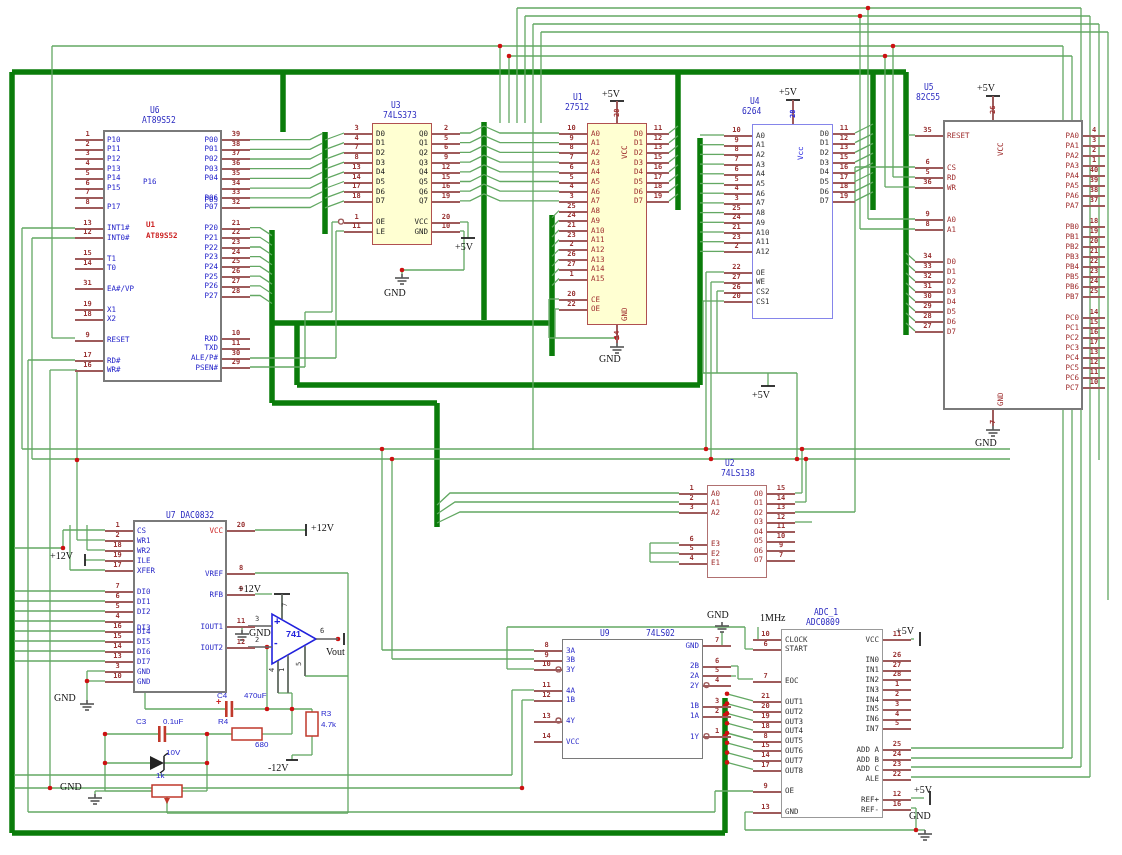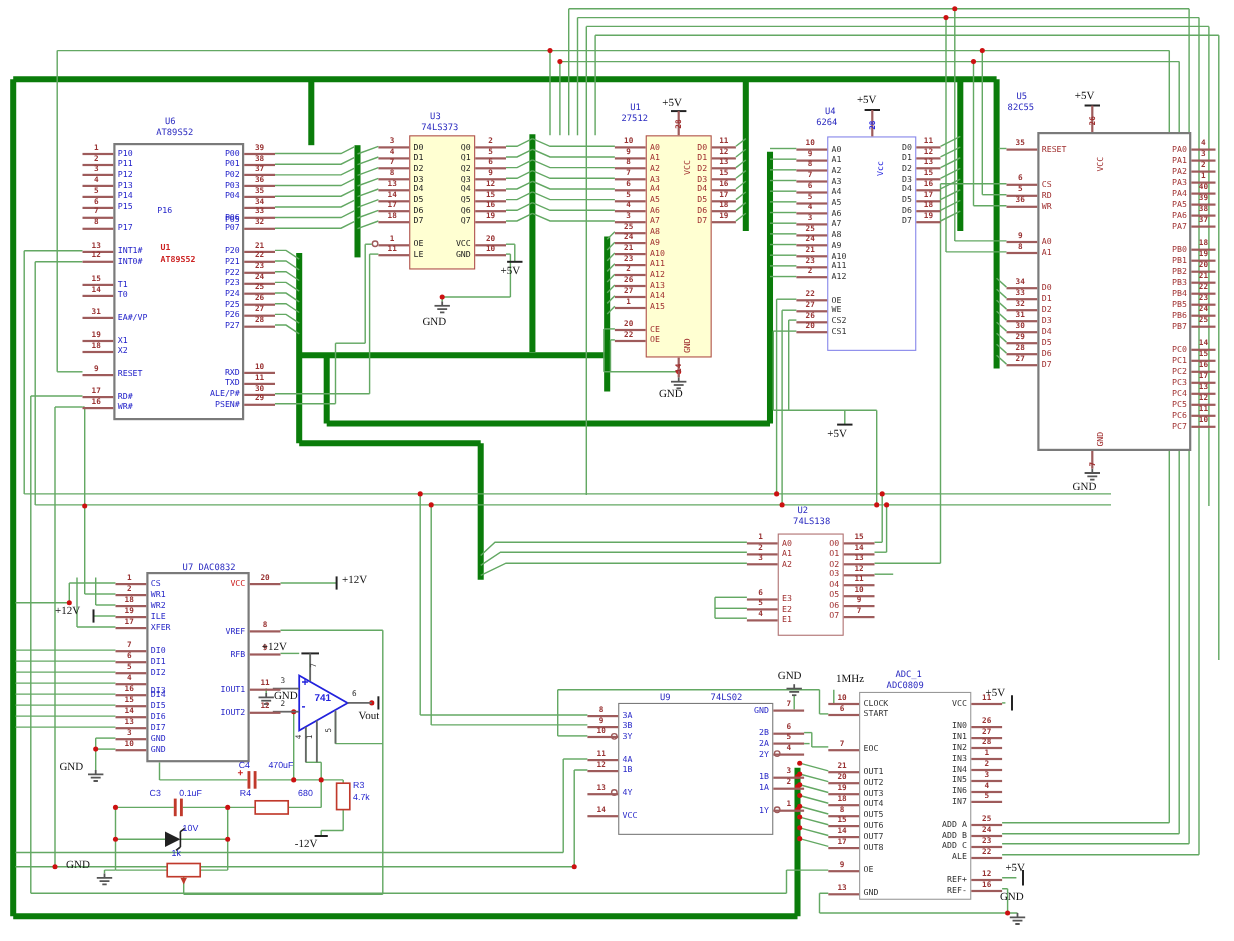--- a/index.html
+++ b/index.html
@@ -465,21 +465,21 @@
     <div class="pnum" style="left: 75px; top: 159.1px; width: 25px;">4</div>
     <div class="pname" style="left: 107px; top: 163.6px; color: rgb(28, 28, 200);">P13</div>
     <div class="pline" style="left: 75px; top: 177.8px; width: 28px; background: rgb(158, 91, 91);"></div>
     <div class="pnum" style="left: 75px; top: 168.8px; width: 25px;">5</div>
     <div class="pname" style="left: 107px; top: 173.3px; color: rgb(28, 28, 200);">P14</div>
     <div class="pline" style="left: 75px; top: 187.5px; width: 28px; background: rgb(158, 91, 91);"></div>
     <div class="pnum" style="left: 75px; top: 178.5px; width: 25px;">6</div>
     <div class="pname" style="left: 107px; top: 183px; color: rgb(28, 28, 200);">P15</div>
     <div class="pline" style="left: 75px; top: 197.2px; width: 28px; background: rgb(158, 91, 91);"></div>
     <div class="pnum" style="left: 75px; top: 188.2px; width: 25px;">7</div>
-    <div class="pname" style="left: 107px; top: 187px; color: rgb(28, 28, 200); padding-left: 36px;">P16</div>
+    <div class="pname" style="left: 107px; top: 177px; color: rgb(28, 28, 200); padding-left: 36px;">P16</div>
     <div class="pline" style="left: 75px; top: 206.9px; width: 28px; background: rgb(158, 91, 91);"></div>
     <div class="pnum" style="left: 75px; top: 197.9px; width: 25px;">8</div>
     <div class="pname" style="left: 107px; top: 202.4px; color: rgb(28, 28, 200);">P17</div>
     <div class="pline" style="left: 75px; top: 227.6px; width: 28px; background: rgb(158, 91, 91);"></div>
     <div class="pnum" style="left: 75px; top: 218.6px; width: 25px;">13</div>
     <div class="pname" style="left: 107px; top: 223.1px; color: rgb(28, 28, 200);">INT1#</div>
     <div class="pline" style="left: 75px; top: 237.3px; width: 28px; background: rgb(158, 91, 91);"></div>
     <div class="pnum" style="left: 75px; top: 228.3px; width: 25px;">12</div>
     <div class="pname" style="left: 107px; top: 232.8px; color: rgb(28, 28, 200);">INT0#</div>
     <div class="pline" style="left: 75px; top: 258px; width: 28px; background: rgb(158, 91, 91);"></div>
@@ -1178,21 +1178,21 @@
     <div class="pw" style="left: 311px; top: 522px;">+12V</div>
     <div class="pw" style="left: 238px; top: 583px;">+12V</div>
     <div class="pw" style="left: 268px; top: 762px;">-12V</div>
     <div class="pw" style="left: 326px; top: 646px;">Vout</div>
     <div class="pw" style="left: 760px; top: 612px;">1MHz</div>
     <div class="val" style="left: 136px; top: 717px;">C3</div>
     <div class="val" style="left: 163px; top: 717px;">0.1uF</div>
     <div class="val" style="left: 217px; top: 691px;">C4</div>
     <div class="val" style="left: 244px; top: 691px;">470uF</div>
     <div class="val" style="left: 218px; top: 717px;">R4</div>
-    <div class="val" style="left: 255px; top: 717px; margin-left: 16px;">680</div>
+    <div class="val" style="left: 255px; top: 740px;">680</div>
     <div class="val" style="left: 321px; top: 709px;">R3</div>
     <div class="val" style="left: 321px; top: 720px;">4.7k</div>
     <div class="val" style="left: 166px; top: 748px;">10V</div>
     <div class="val" style="left: 156px; top: 771px;">1k</div>
     <div class="op" style="left: 286px; top: 629px;">741</div>
     <div class="ops" style="left: 274px; top: 615px;">+</div>
     <div class="ops" style="left: 274px; top: 636px;">-</div>
     <div class="on" style="left: 255px; top: 615px;">3</div>
     <div class="on" style="left: 255px; top: 636px;">2</div>
     <div class="on" style="left: 320px; top: 627px;">6</div>

